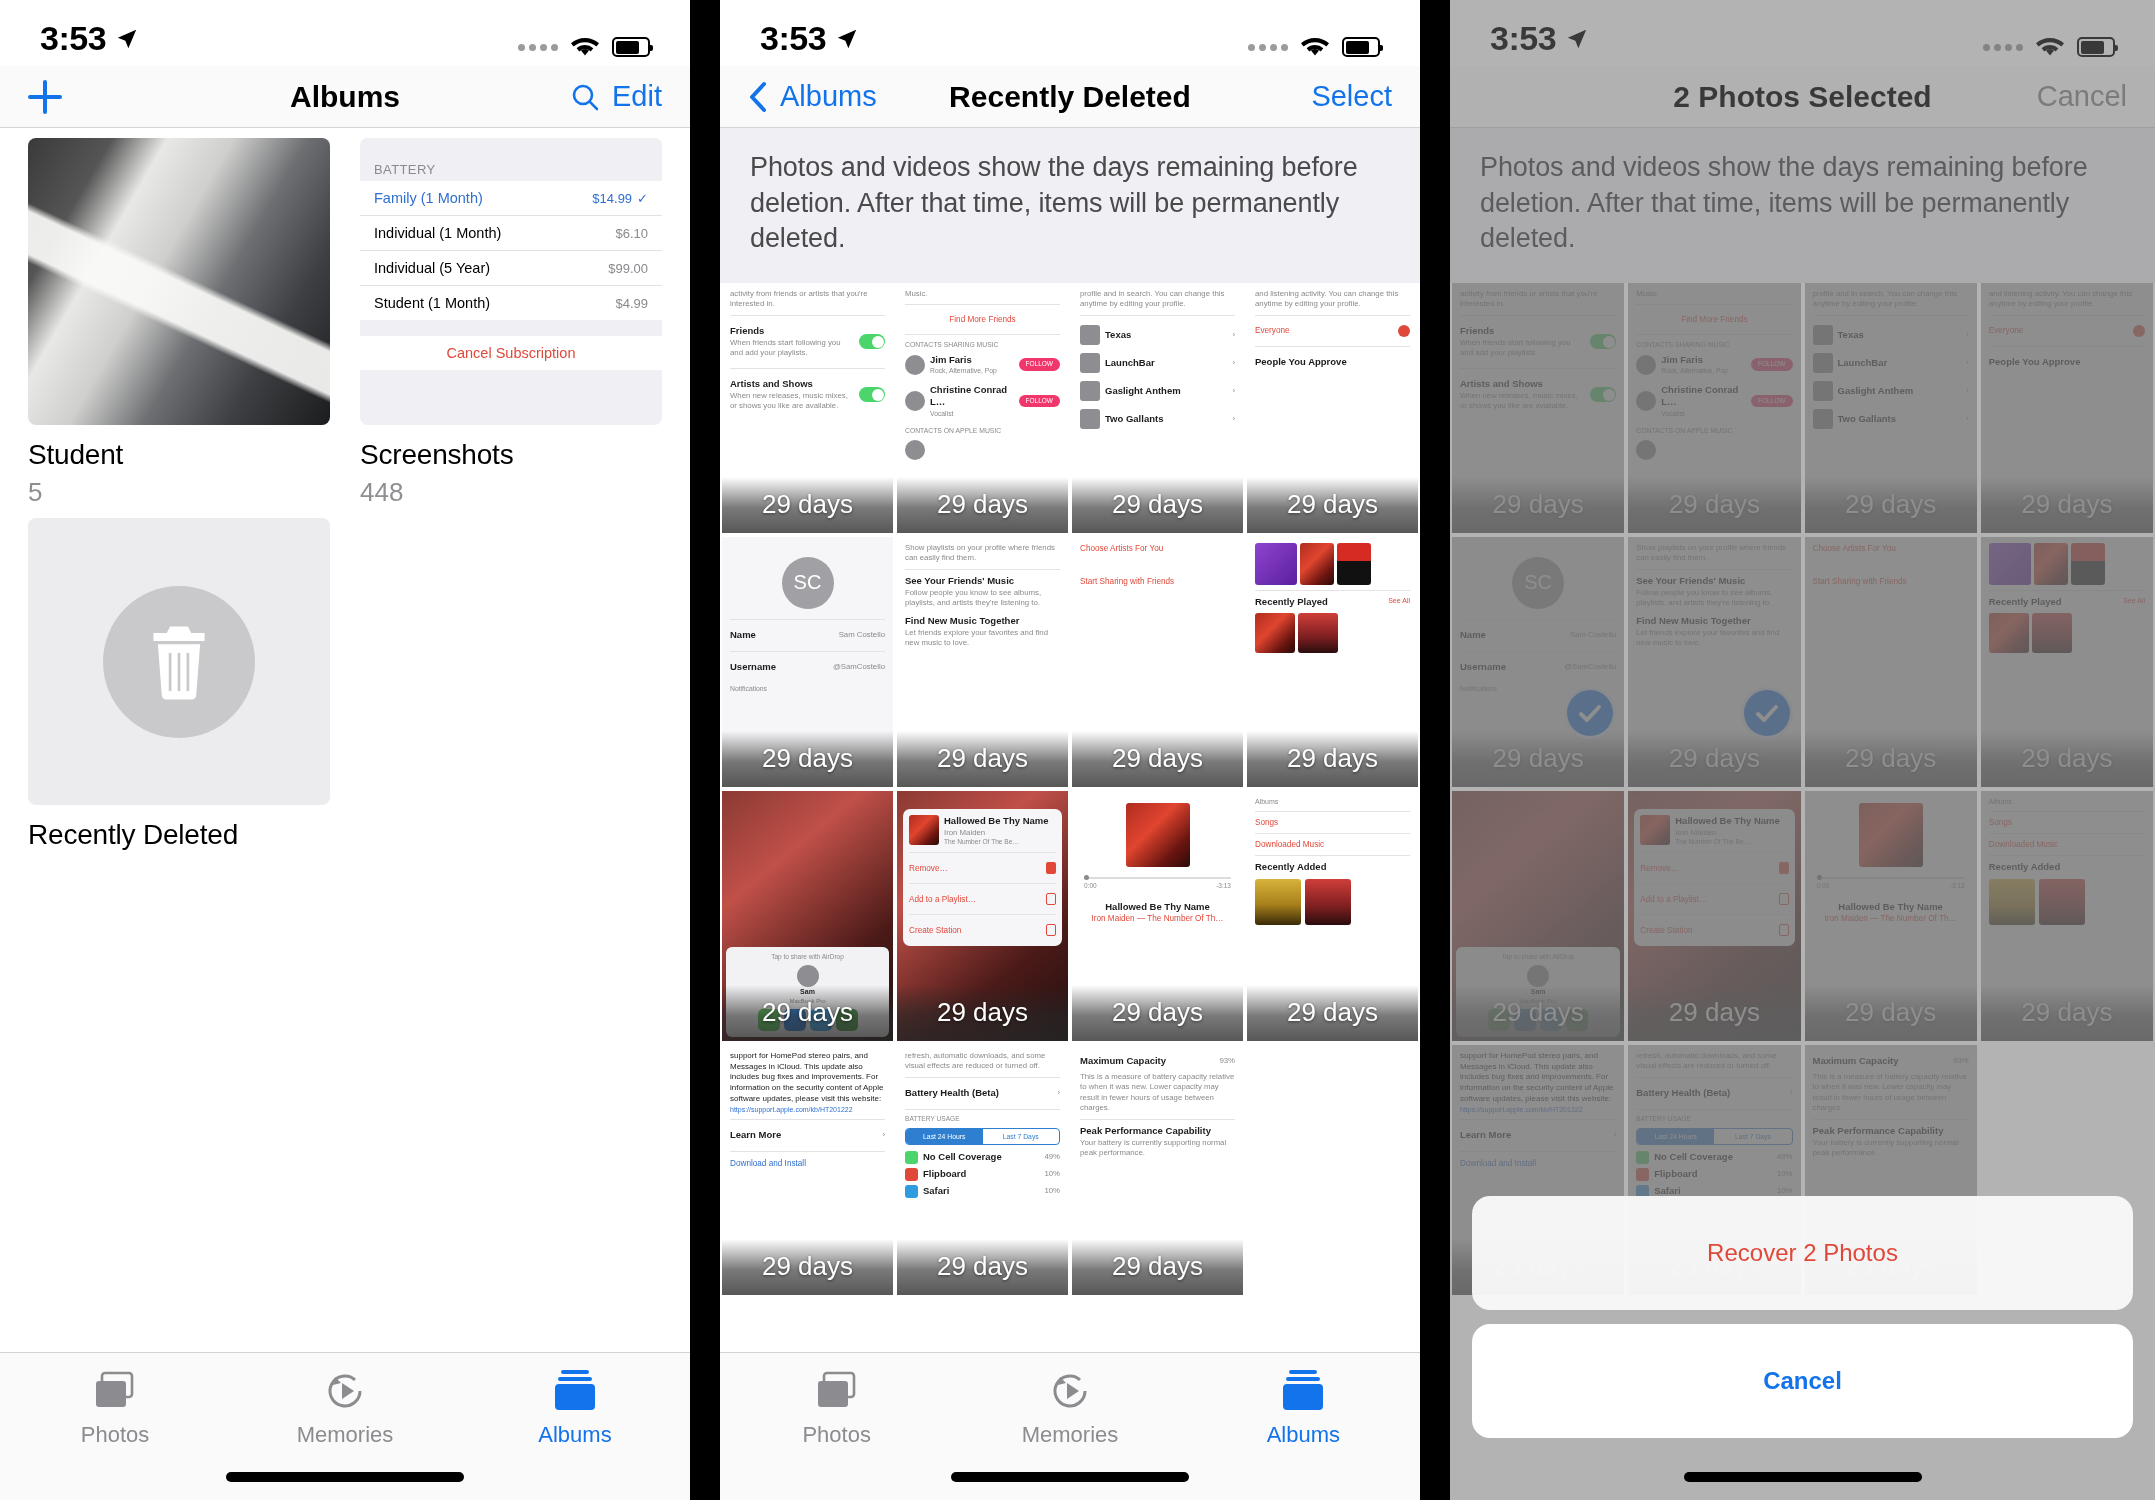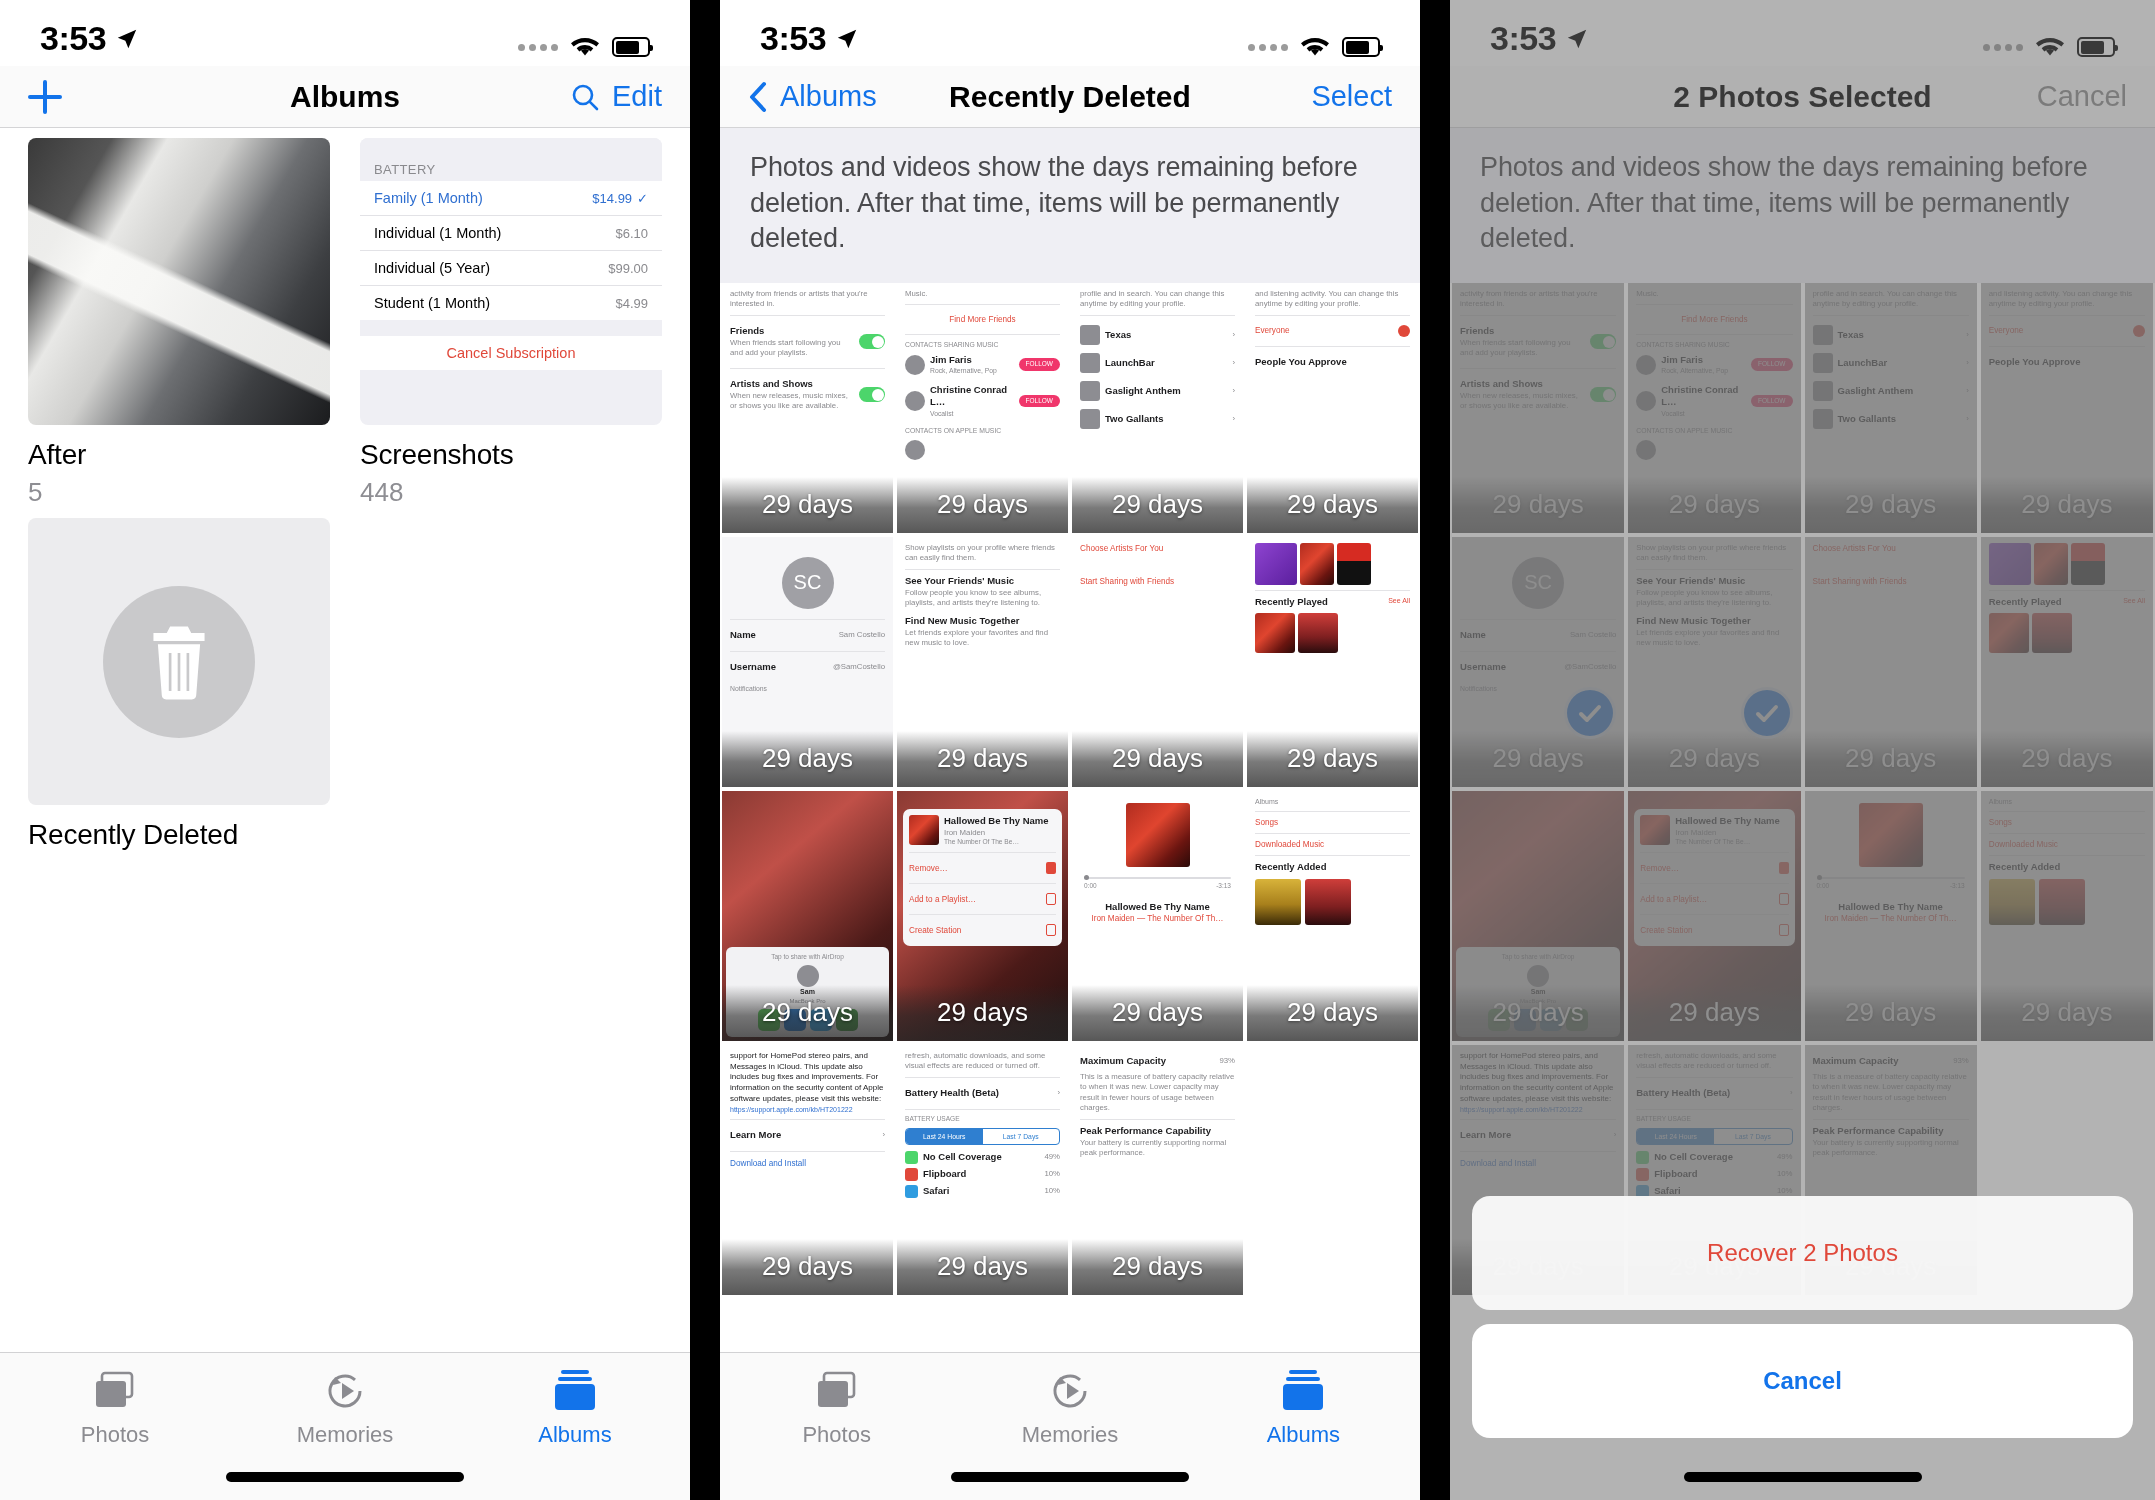--- a/index.html
+++ b/index.html
@@ -200,21 +200,21 @@
       </div>
     </div>
 
     <div class="albums-scroll">
       <div class="albums-grid">
 
 
 
         <div class="album-cell">
           <div class="album-thumb tp-burst"></div>
-          <div class="album-title">After</div>
+          <div class="album-title">Student</div>
           <div class="album-count">5</div>
         </div>
 
         <div class="album-cell">
           <div class="album-thumb tp-shot">
             <div class="mini-hdr"></div>
             <div class="mini-sec-label">BATTERY</div>
             <div class="mini-row first">
               <span class="lbl hl">Family (1 Month)</span>
               <span class="val">

